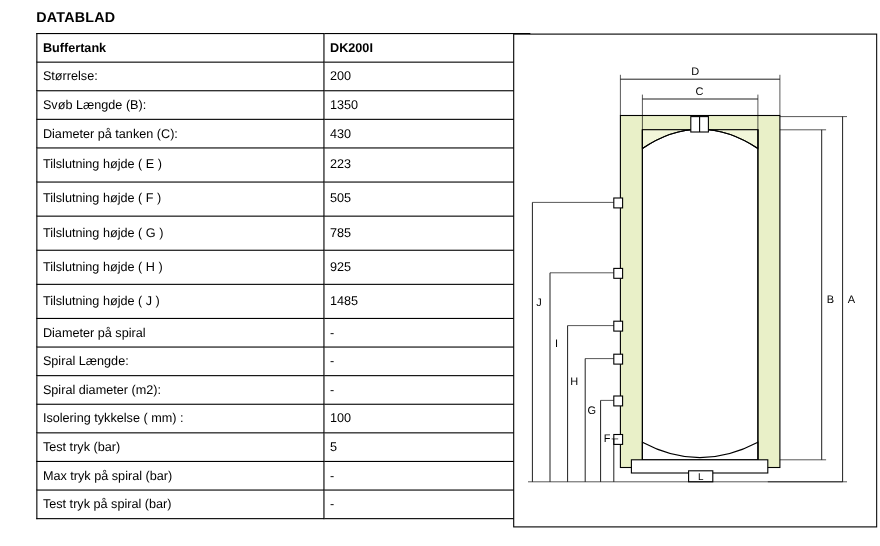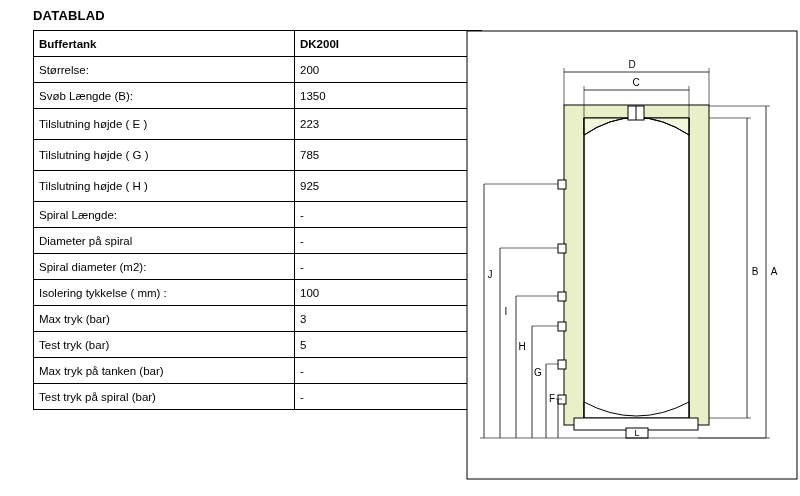--- a/index.html
+++ b/index.html
@@ -84,58 +84,66 @@
         <td class="value">DK200I</td>
       </tr>
       <tr>
         <td class="label">Størrelse:</td>
         <td class="value">200</td>
       </tr>
       <tr>
         <td class="label">Svøb Længde (B):</td>
         <td class="value">1350</td>
       </tr>
+      <tr>
+        <td class="label">Diameter på tanken (C):</td>
+        <td class="value">430</td>
+      </tr>
       <tr class="tall">
         <td class="label">Tilslutning højde ( E )</td>
         <td class="value">223</td>
       </tr>
       <tr class="tall">
+        <td class="label">Tilslutning højde ( F )</td>
+        <td class="value">505</td>
+      </tr>
+      <tr class="tall">
         <td class="label">Tilslutning højde ( G )</td>
         <td class="value">785</td>
       </tr>
       <tr class="tall">
         <td class="label">Tilslutning højde ( H )</td>
         <td class="value">925</td>
       </tr>
+      <tr class="tall">
+        <td class="label">Tilslutning højde ( J )</td>
+        <td class="value">1485</td>
+      </tr>
+      <tr>
+        <td class="label">Diameter på spiral</td>
+        <td class="value">-</td>
+      </tr>
       <tr>
         <td class="label">Spiral Længde:</td>
-        <td class="value">-</td>
-      </tr>
-      <tr>
-        <td class="label">Diameter på spiral</td>
         <td class="value">-</td>
       </tr>
       <tr>
         <td class="label">Spiral diameter (m2):</td>
         <td class="value">-</td>
       </tr>
       <tr>
         <td class="label">Isolering tykkelse ( mm) :</td>
         <td class="value">100</td>
       </tr>
       <tr>
-        <td class="label">Max tryk (bar)</td>
-        <td class="value">3</td>
-      </tr>
-      <tr>
         <td class="label">Test tryk (bar)</td>
         <td class="value">5</td>
       </tr>
       <tr>
-        <td class="label">Max tryk på tanken (bar)</td>
+        <td class="label">Max tryk på spiral (bar)</td>
         <td class="value">-</td>
       </tr>
       <tr>
         <td class="label">Test tryk på spiral (bar)</td>
         <td class="value">-</td>
       </tr>
 
     </tbody>
   </table>
 

